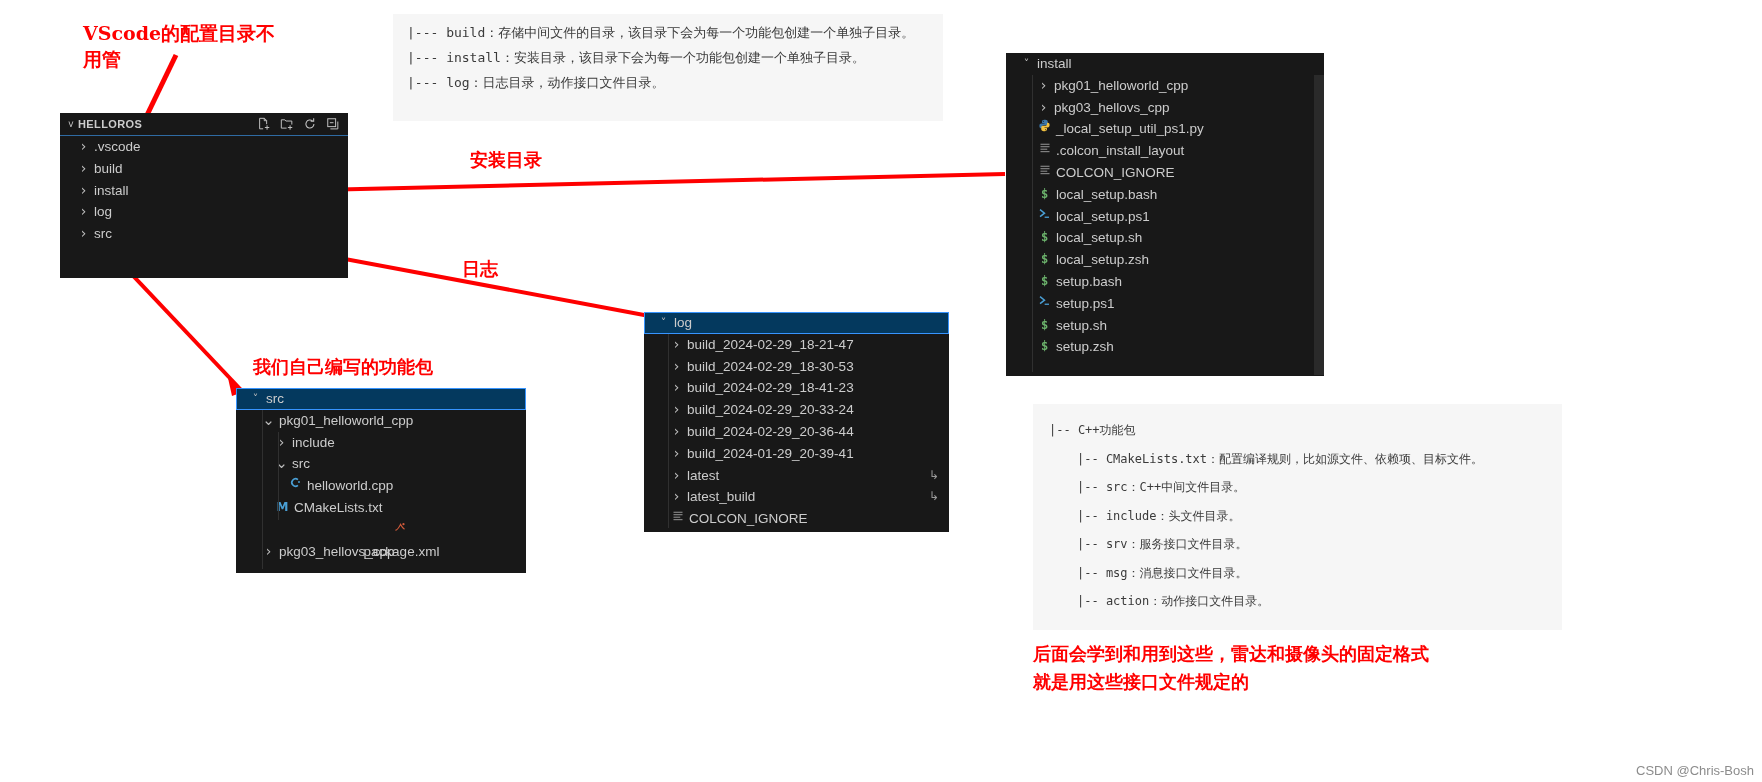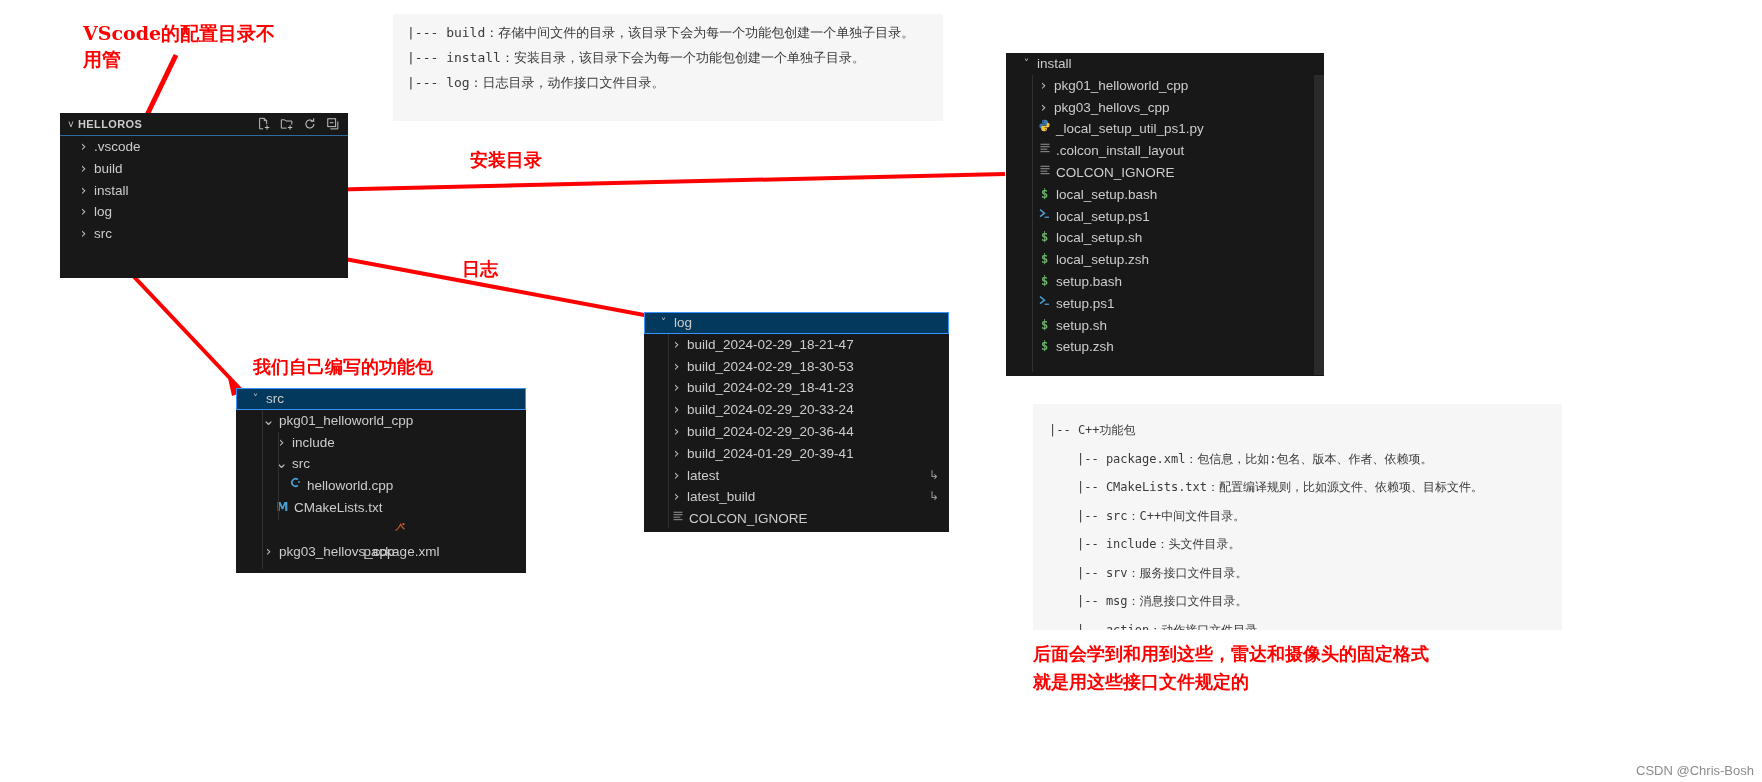--- a/index.html
+++ b/index.html
@@ -162,21 +162,20 @@
 <div class="abs redbox" style="left:68px;top:137px;width:92px;height:25px;"></div>
 
 <div class="abs note" id="note-top">
   <div class="nline">|--- build：存储中间文件的目录，该目录下会为每一个功能包创建一个单独子目录。</div>
   <div class="nline">|--- install：安装目录，该目录下会为每一个功能包创建一个单独子目录。</div>
   <div class="nline">|--- log：日志目录，动作接口文件目录。</div>
 </div>
 
 <div class="abs note" id="note-bottom">
   <div class="nline ind1">|-- C++功能包</div>
-  <div class="nline ind2">|-- package.xml：包信息，比如:包名、版本、作者、依赖项。</div>
   <div class="nline ind2">|-- CMakeLists.txt：配置编译规则，比如源文件、依赖项、目标文件。</div>
   <div class="nline ind2">|-- src：C++中间文件目录。</div>
   <div class="nline ind2">|-- include：头文件目录。</div>
   <div class="nline ind2">|-- srv：服务接口文件目录。</div>
   <div class="nline ind2">|-- msg：消息接口文件目录。</div>
   <div class="nline ind2">|-- action：动作接口文件目录。</div>
 </div>
 
 <div class="abs vsc" id="helloros-panel">
   <div class="titlebar">

